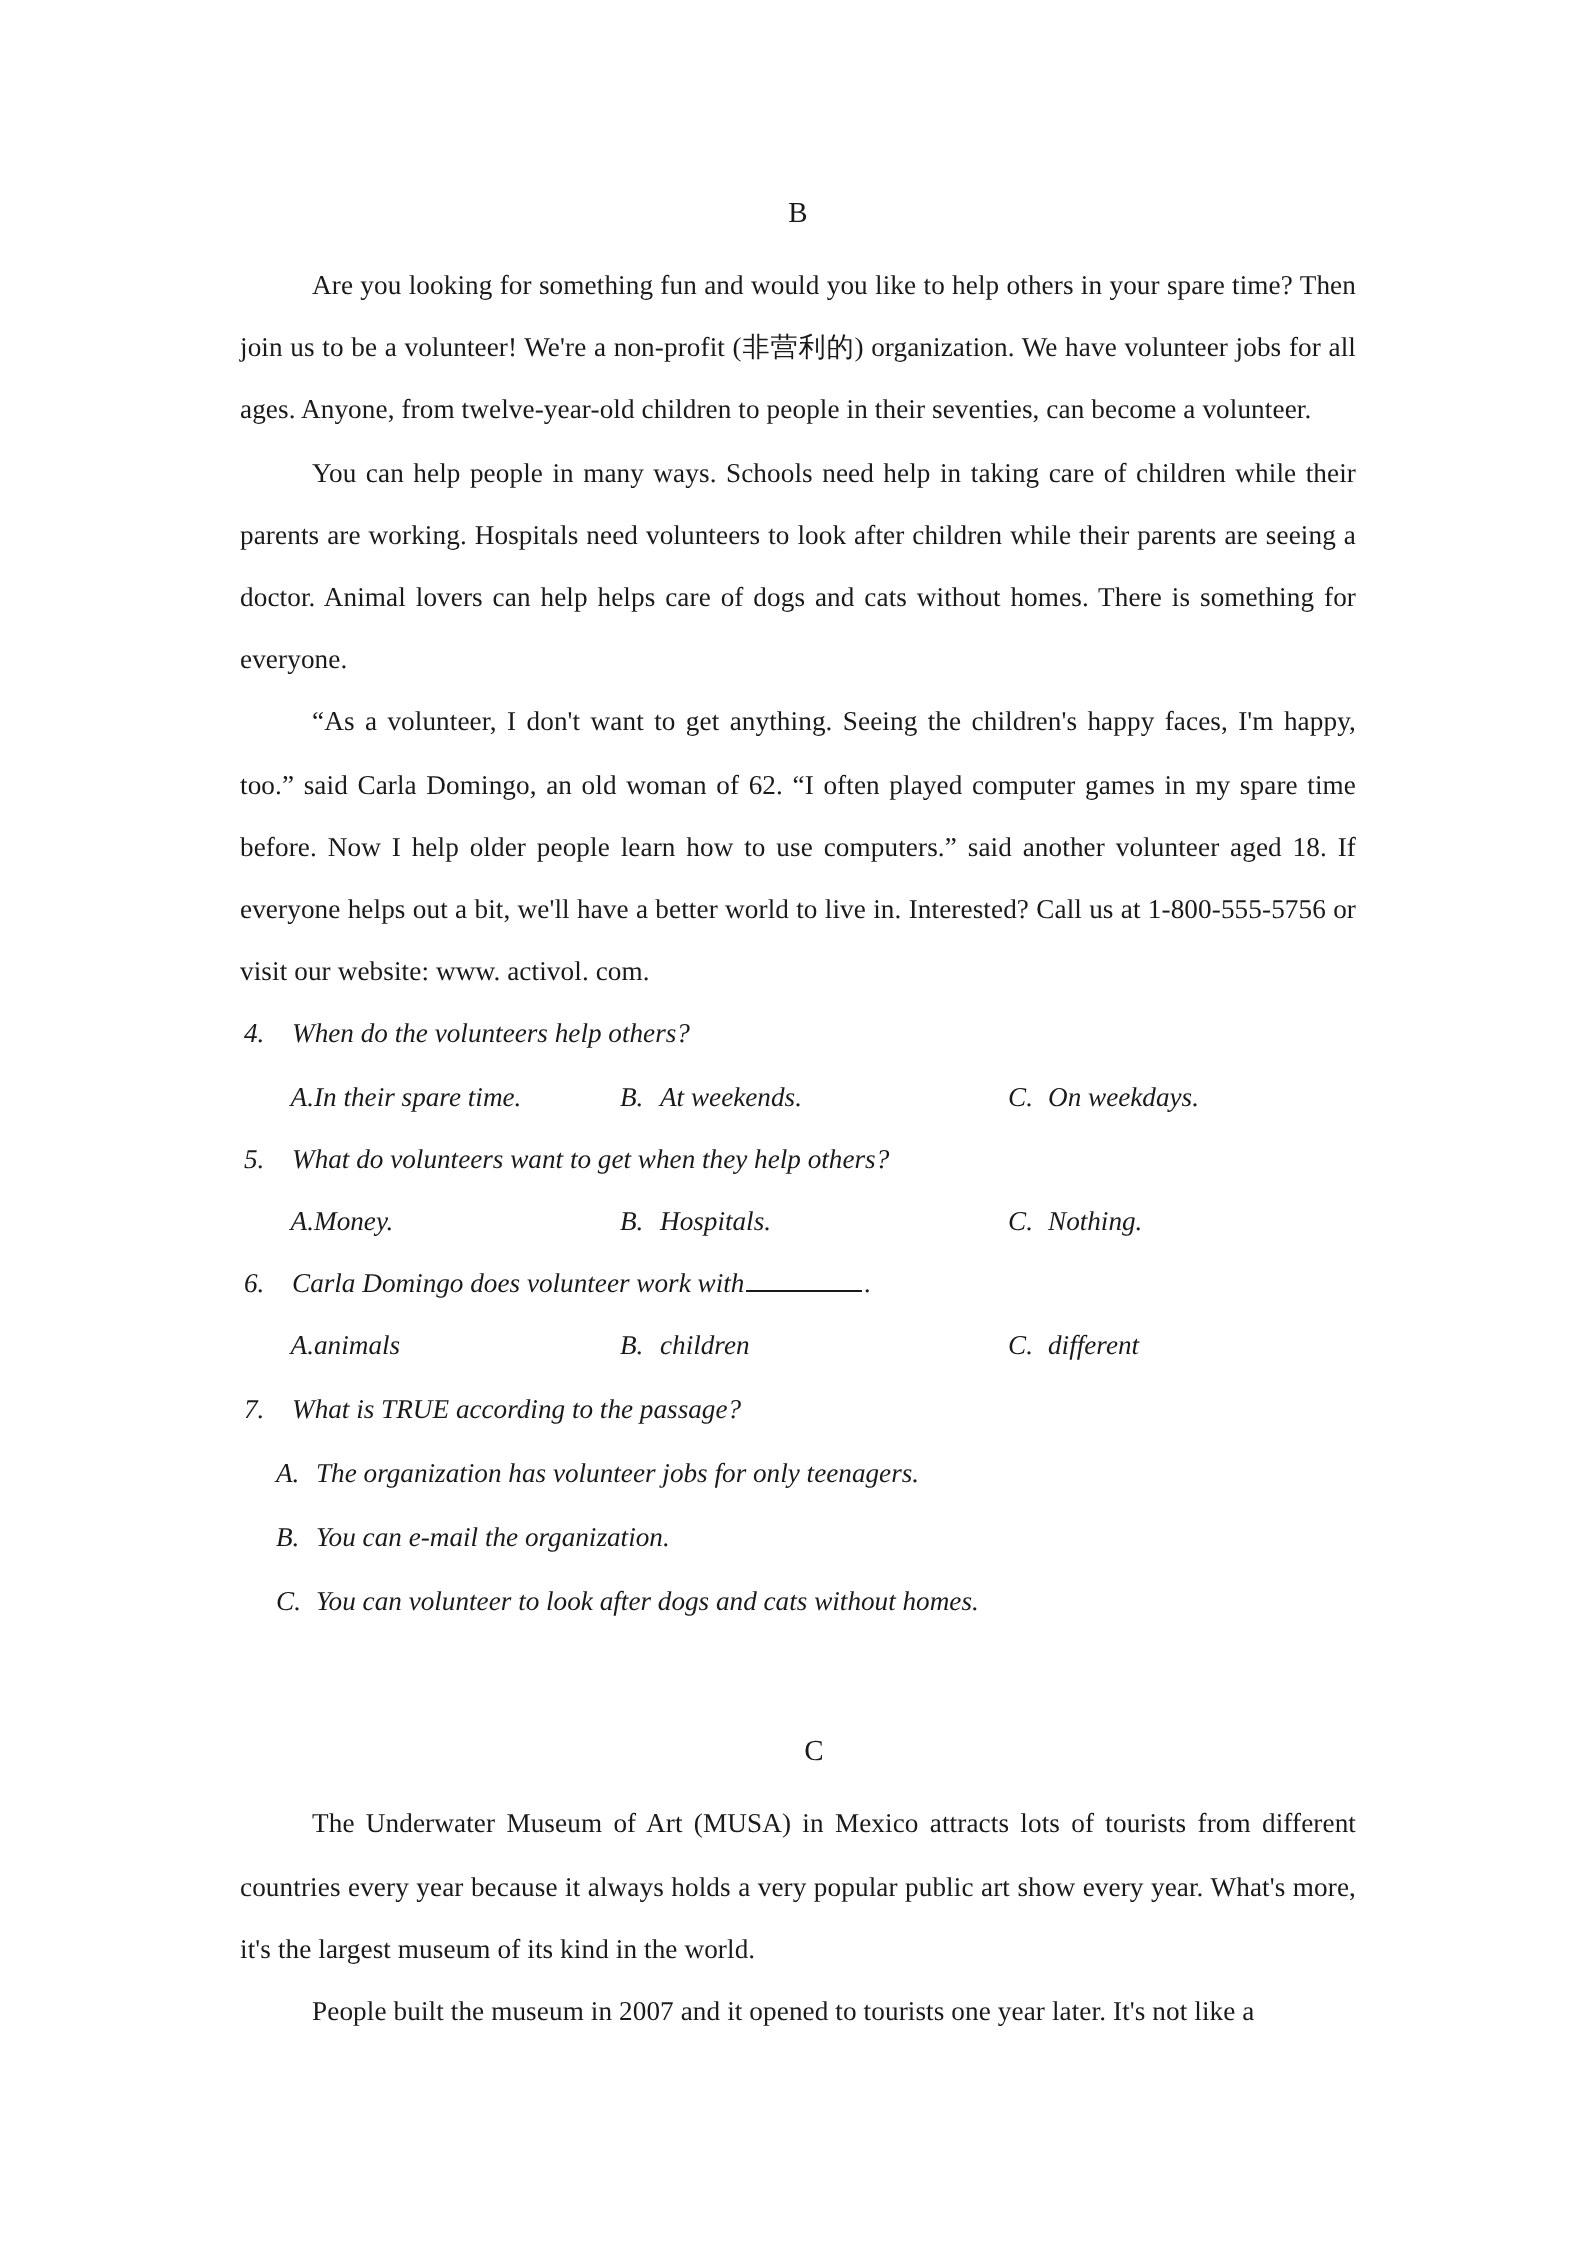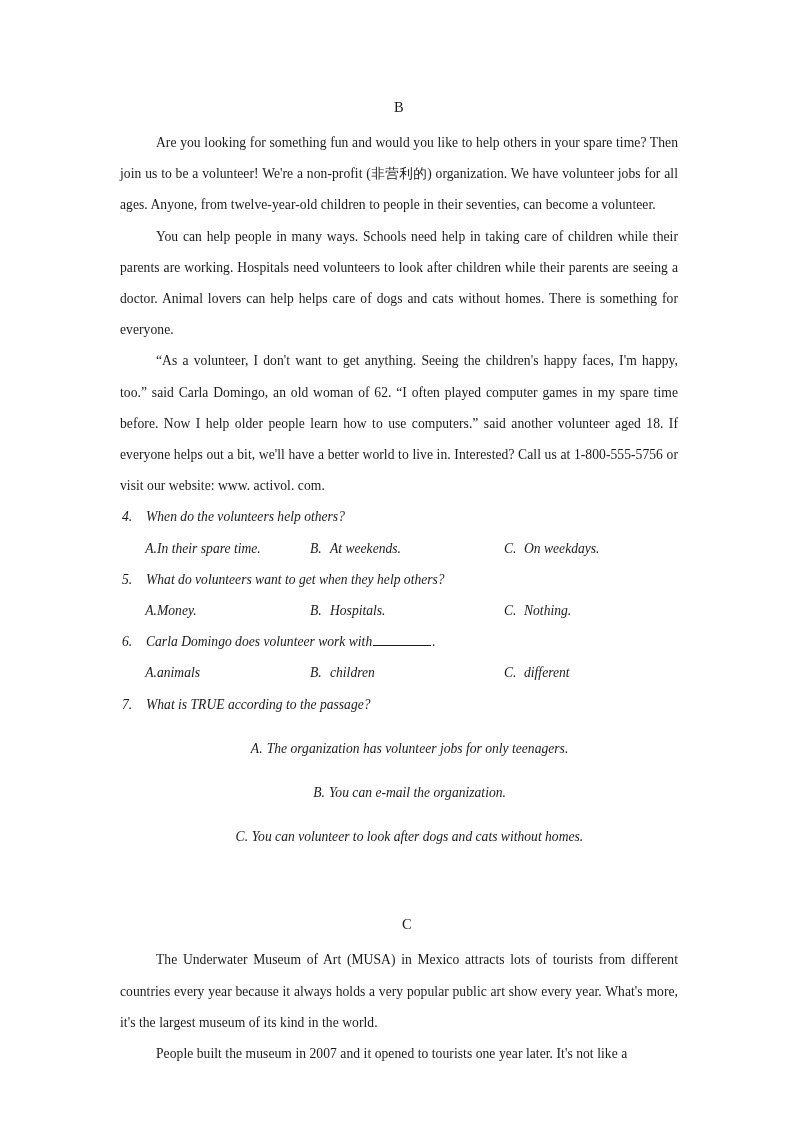--- a/index.html
+++ b/index.html
@@ -80,24 +80,23 @@
   .opt.col-a { left: 17px; text-align: right; }
   .opt.col-b { left: 190px; }
   .opt.col-c { left: 384px; }
   .opt-letter {
     display: inline-block;
     width: 20px;
   }
   .opt-stacked {
     font-size: 13.6px;
     line-height: 31.2px;
-    margin: 13px;
+    margin: 1px;
     padding-left: 17px;
     white-space: nowrap;
-    text-align: center;
   }
   .blank-line {
     display: inline-block;
     width: 58px;
     border-bottom: 1px solid #1a1a1a;
     vertical-align: baseline;
     margin: 0 1px;
     height: 12px;
   }
   .spacer-c {

